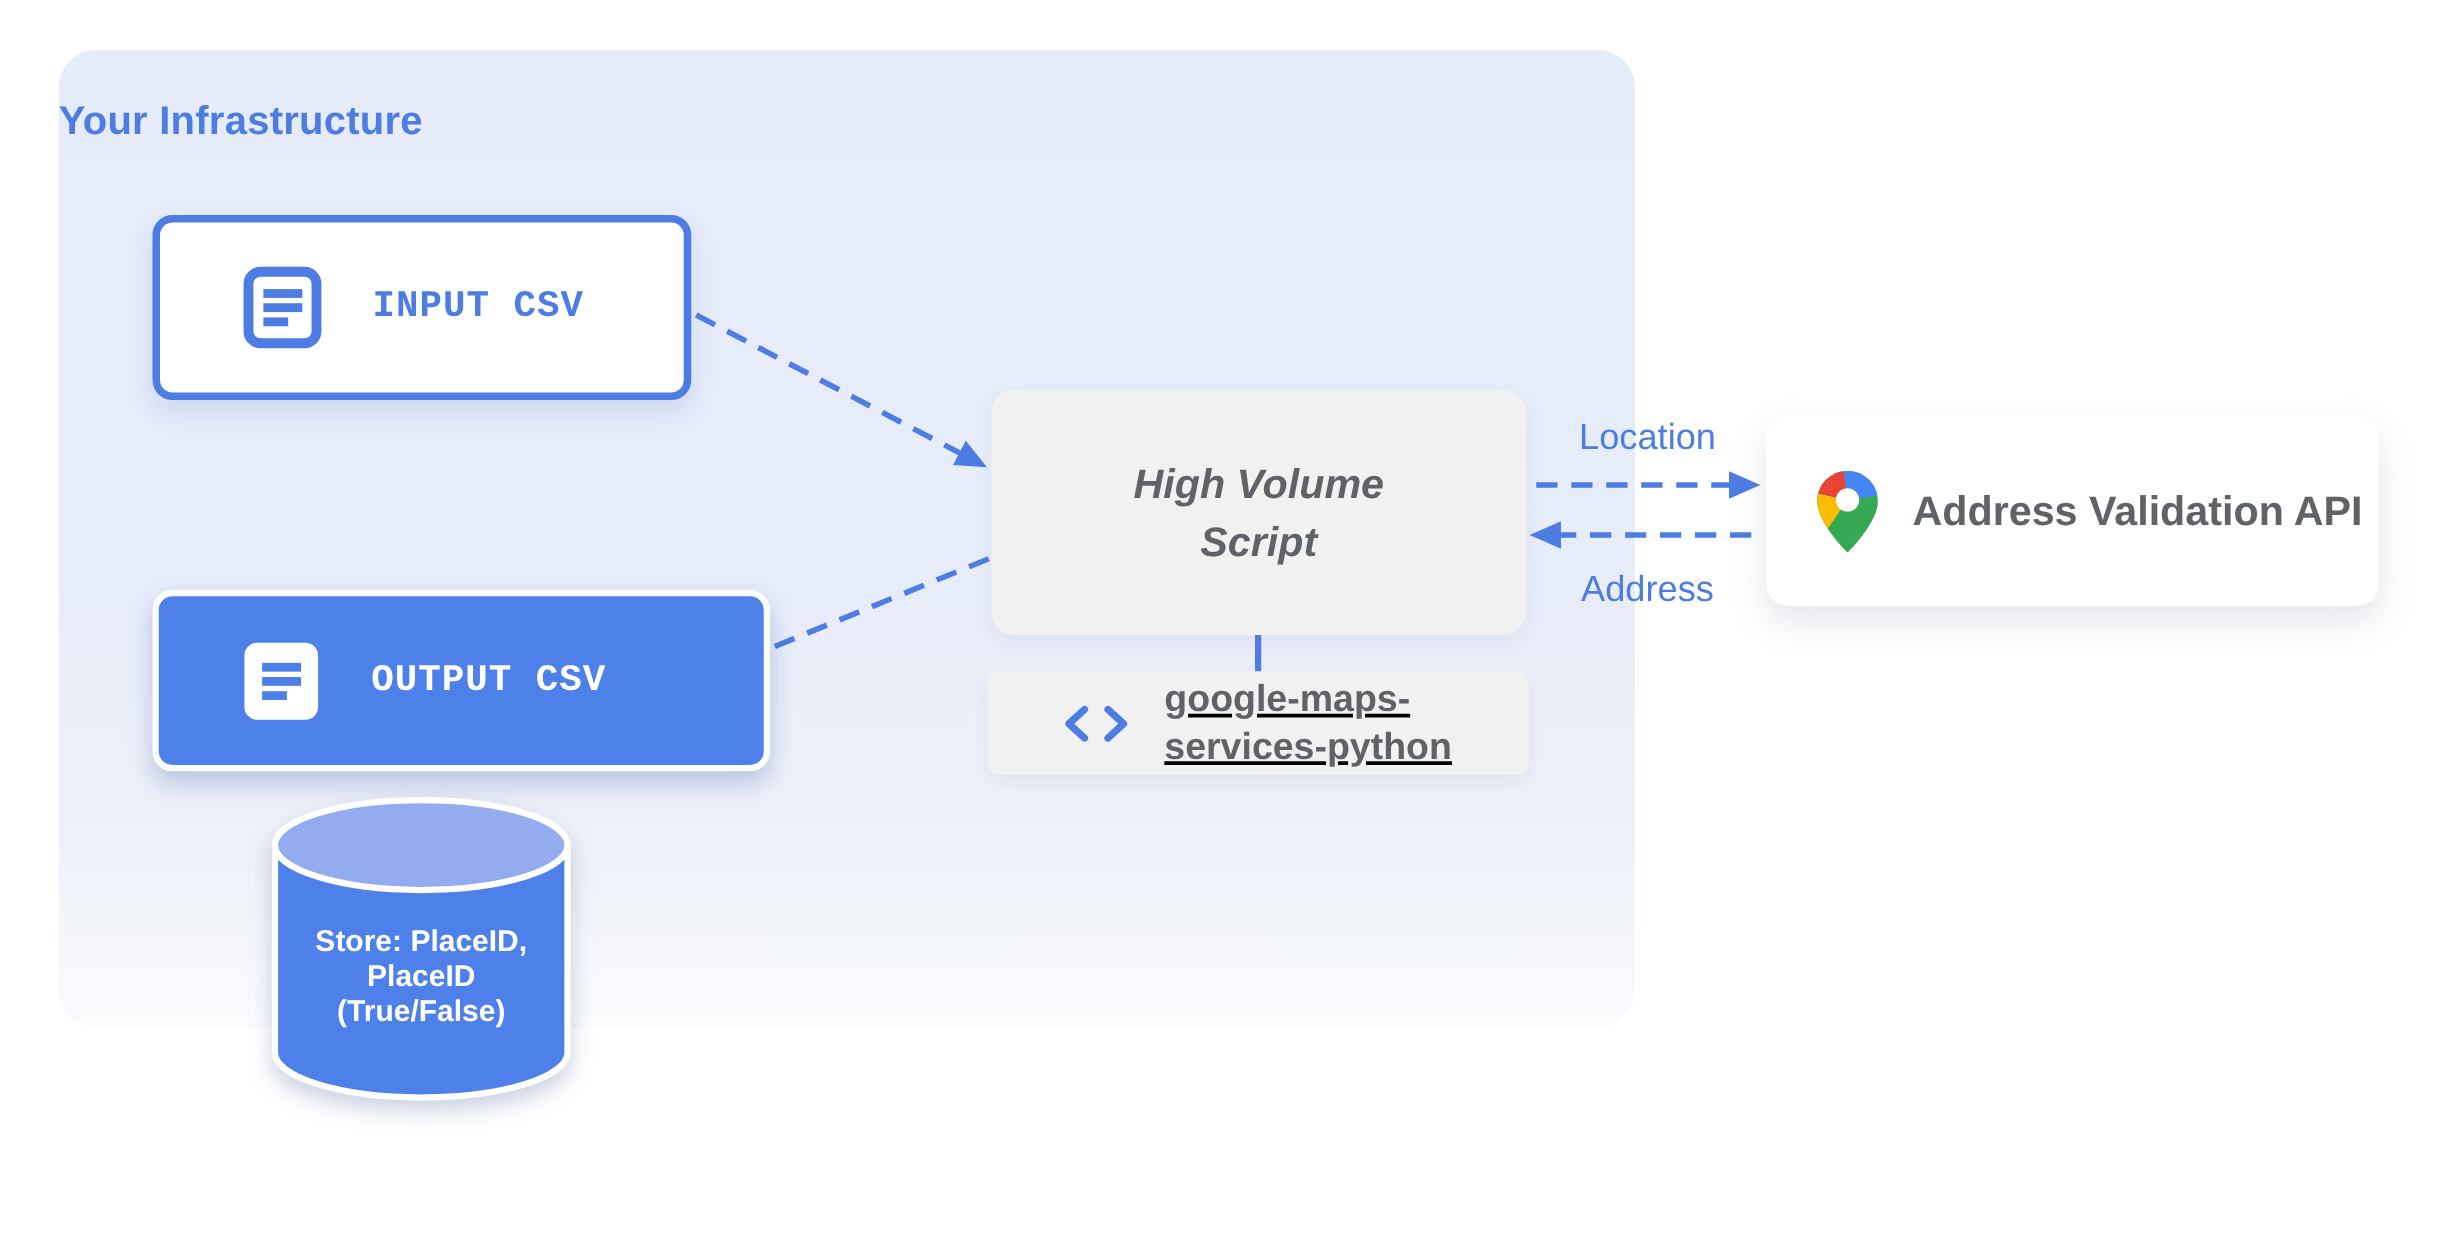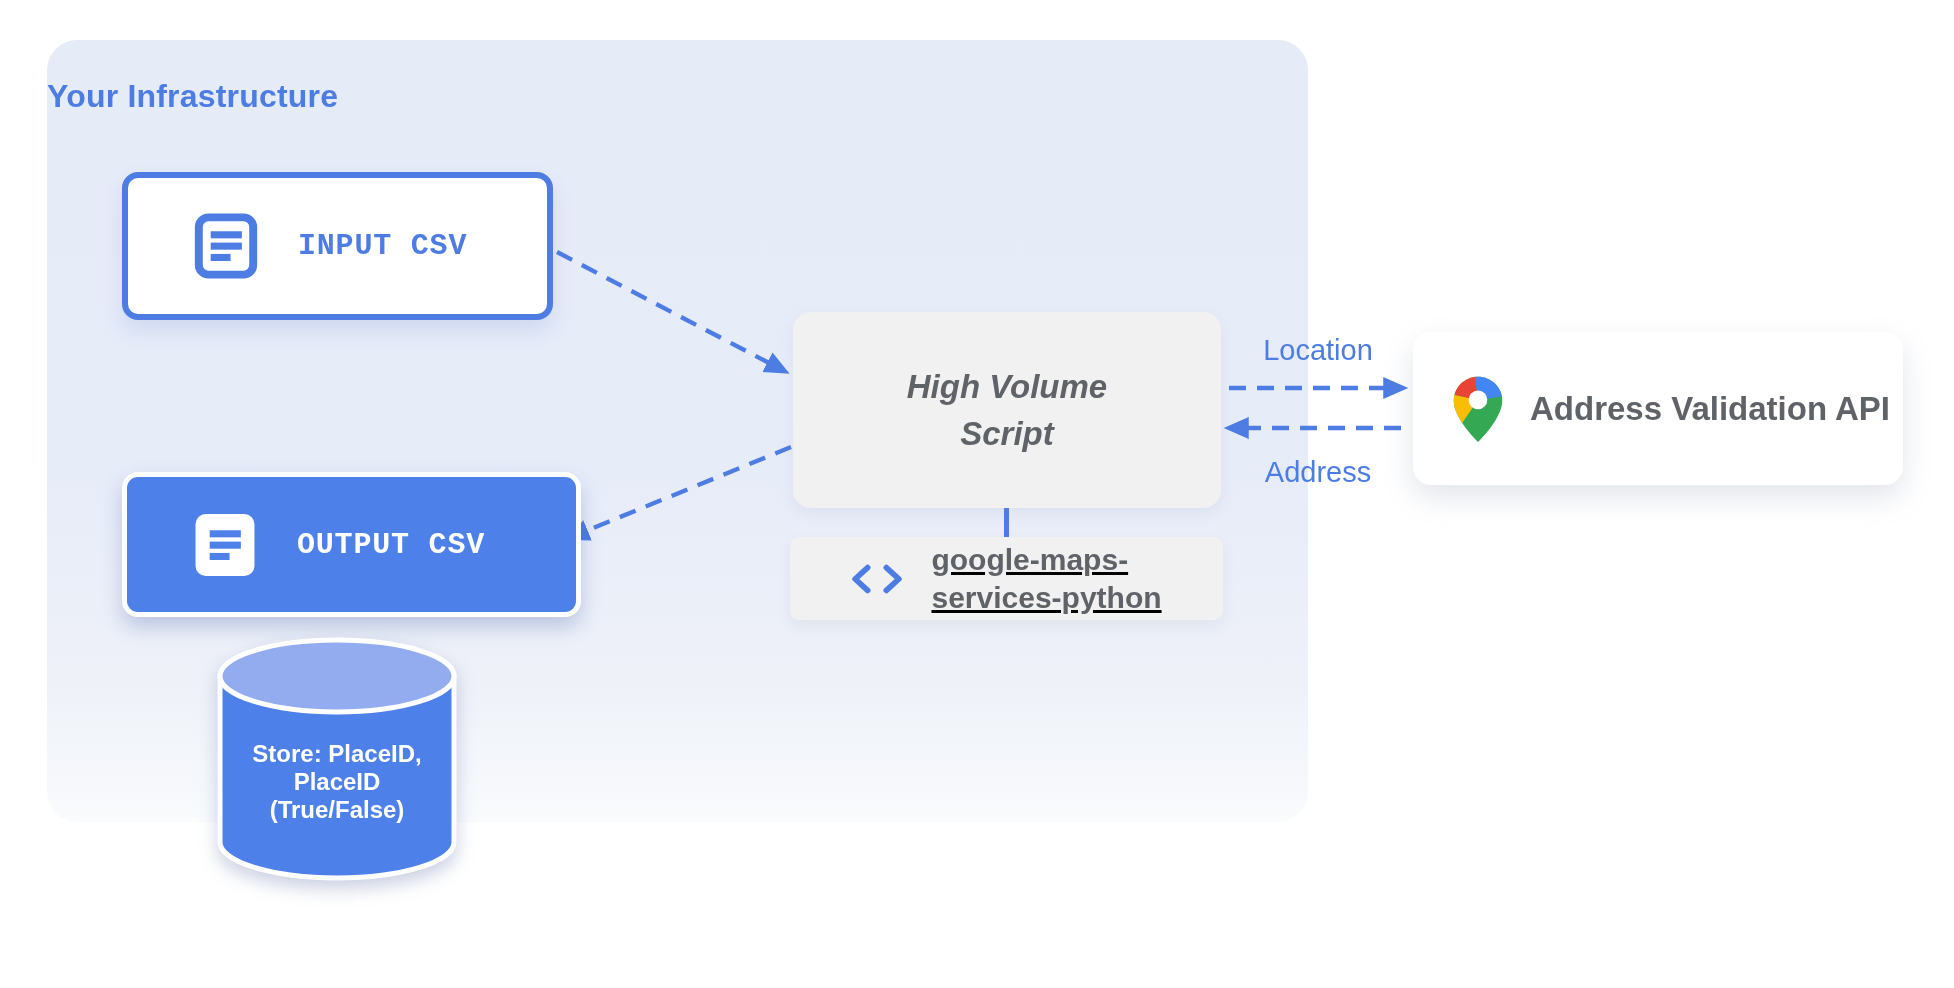--- a/index.html
+++ b/index.html
@@ -38,21 +38,21 @@
   .csv-box{
     position:absolute;display:flex;align-items:center;
     padding-left:64px;gap:38px;box-sizing:border-box;
   }
   .input-box{
     left:122px;top:172px;width:431px;height:148px;
     background:#ffffff;border:6px solid var(--accent-blue);border-radius:16px;
     box-shadow:0 10px 20px rgba(90,120,200,0.16);
   }
   .output-box{
-    left:122px;top:472px;width:459px;height:145px;
+    left:122px;top:472px;width:494px;height:145px;
     background:var(--fill-blue);border:5px solid #ffffff;border-radius:16px;
     box-shadow:0 10px 20px rgba(60,90,170,0.28);
   }
   .csv-label{font-size:30px;font-weight:bold;letter-spacing:0.8px;font-family:Liberation Mono, monospace;}
   .input-box .csv-label{color:var(--accent-blue);}
   .output-box .csv-label{color:#ffffff;}
   .doc-icon{width:68px;height:72px;flex:0 0 auto;}
   
   .script-box{
     position:absolute;left:793px;top:312px;width:428px;height:196px;

